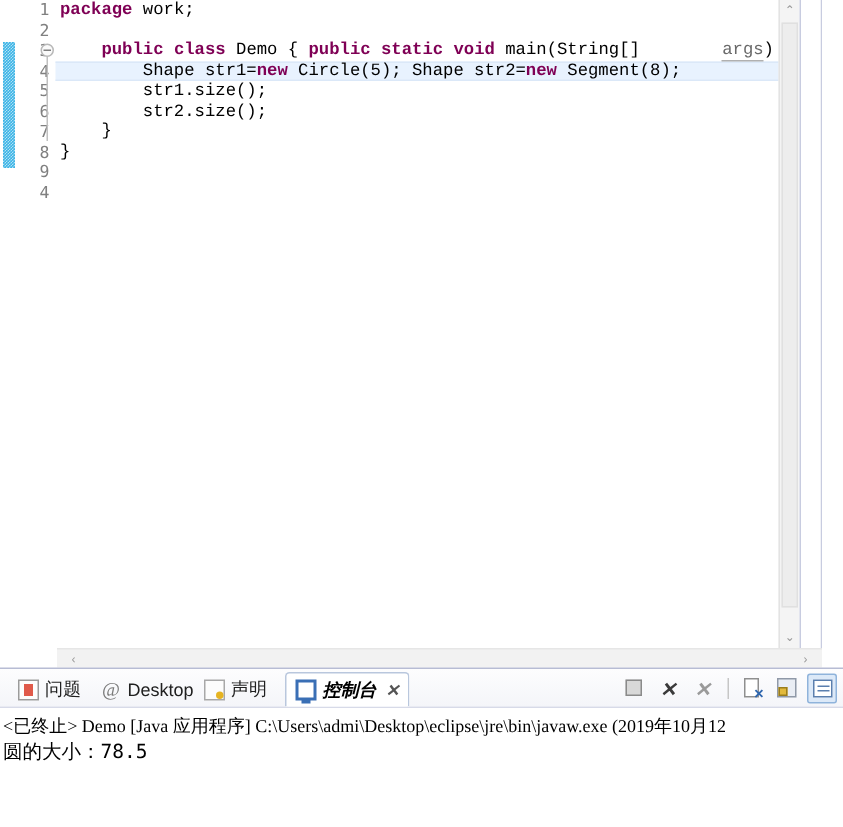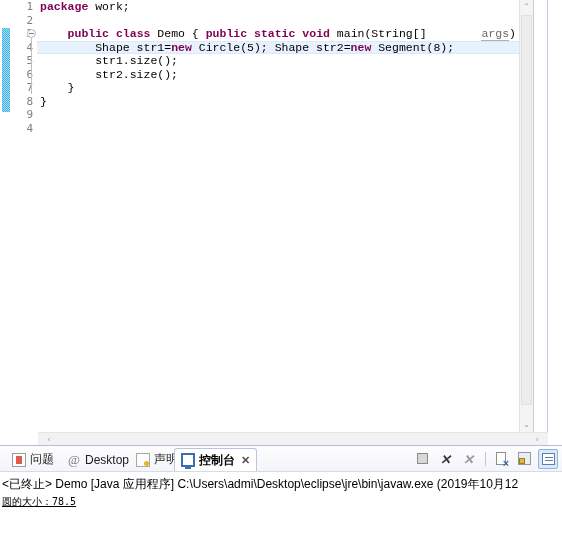--- a/index.html
+++ b/index.html
@@ -389,26 +389,25 @@
     position: relative;
     padding: 4px 0 0 2px;
     font-size: 12px;
     color: #000;
     overflow: hidden;
     height: 78px;
   }
   .console-line {
     white-space: nowrap;
     line-height: 17px;
-    font-family: Liberation Sans, sans-serif;
+    font-family: Liberation Serif, serif;
   }
   .console-line.mono {
     font-family: "DejaVu Sans Mono", monospace;
-    font-size: 10px;
-    text-decoration: underline;
+    font-size: 13px;
   }
 </style>
 </head>
 <body>
 
 <div id="root">
 
   <div class="editor-wrap">
     <div class="editor-frame">
 
@@ -465,21 +464,21 @@
       <div class="tab" style="left:61px;">
         <span class="ico ico-javadoc">@</span>
         <span class="tlabel">Desktop</span>
       </div>
 
       <div class="tab" style="left:130px;">
         <span class="ico ico-declaration"></span>
         <span class="tlabel">声明</span>
       </div>
 
-      <div class="tab active" style="left:174px;">
+      <div class="tab active" style="left:190px;font-style:italic;">
         <span class="ico ico-console"></span>
         <span class="tlabel">控制台</span>
         <span class="tab-close">✕</span>
       </div>
 
       <div class="tools">
         <span class="tbtn">
             <i class="sq-term"></i>
           </span>
         <span class="tbtn">

